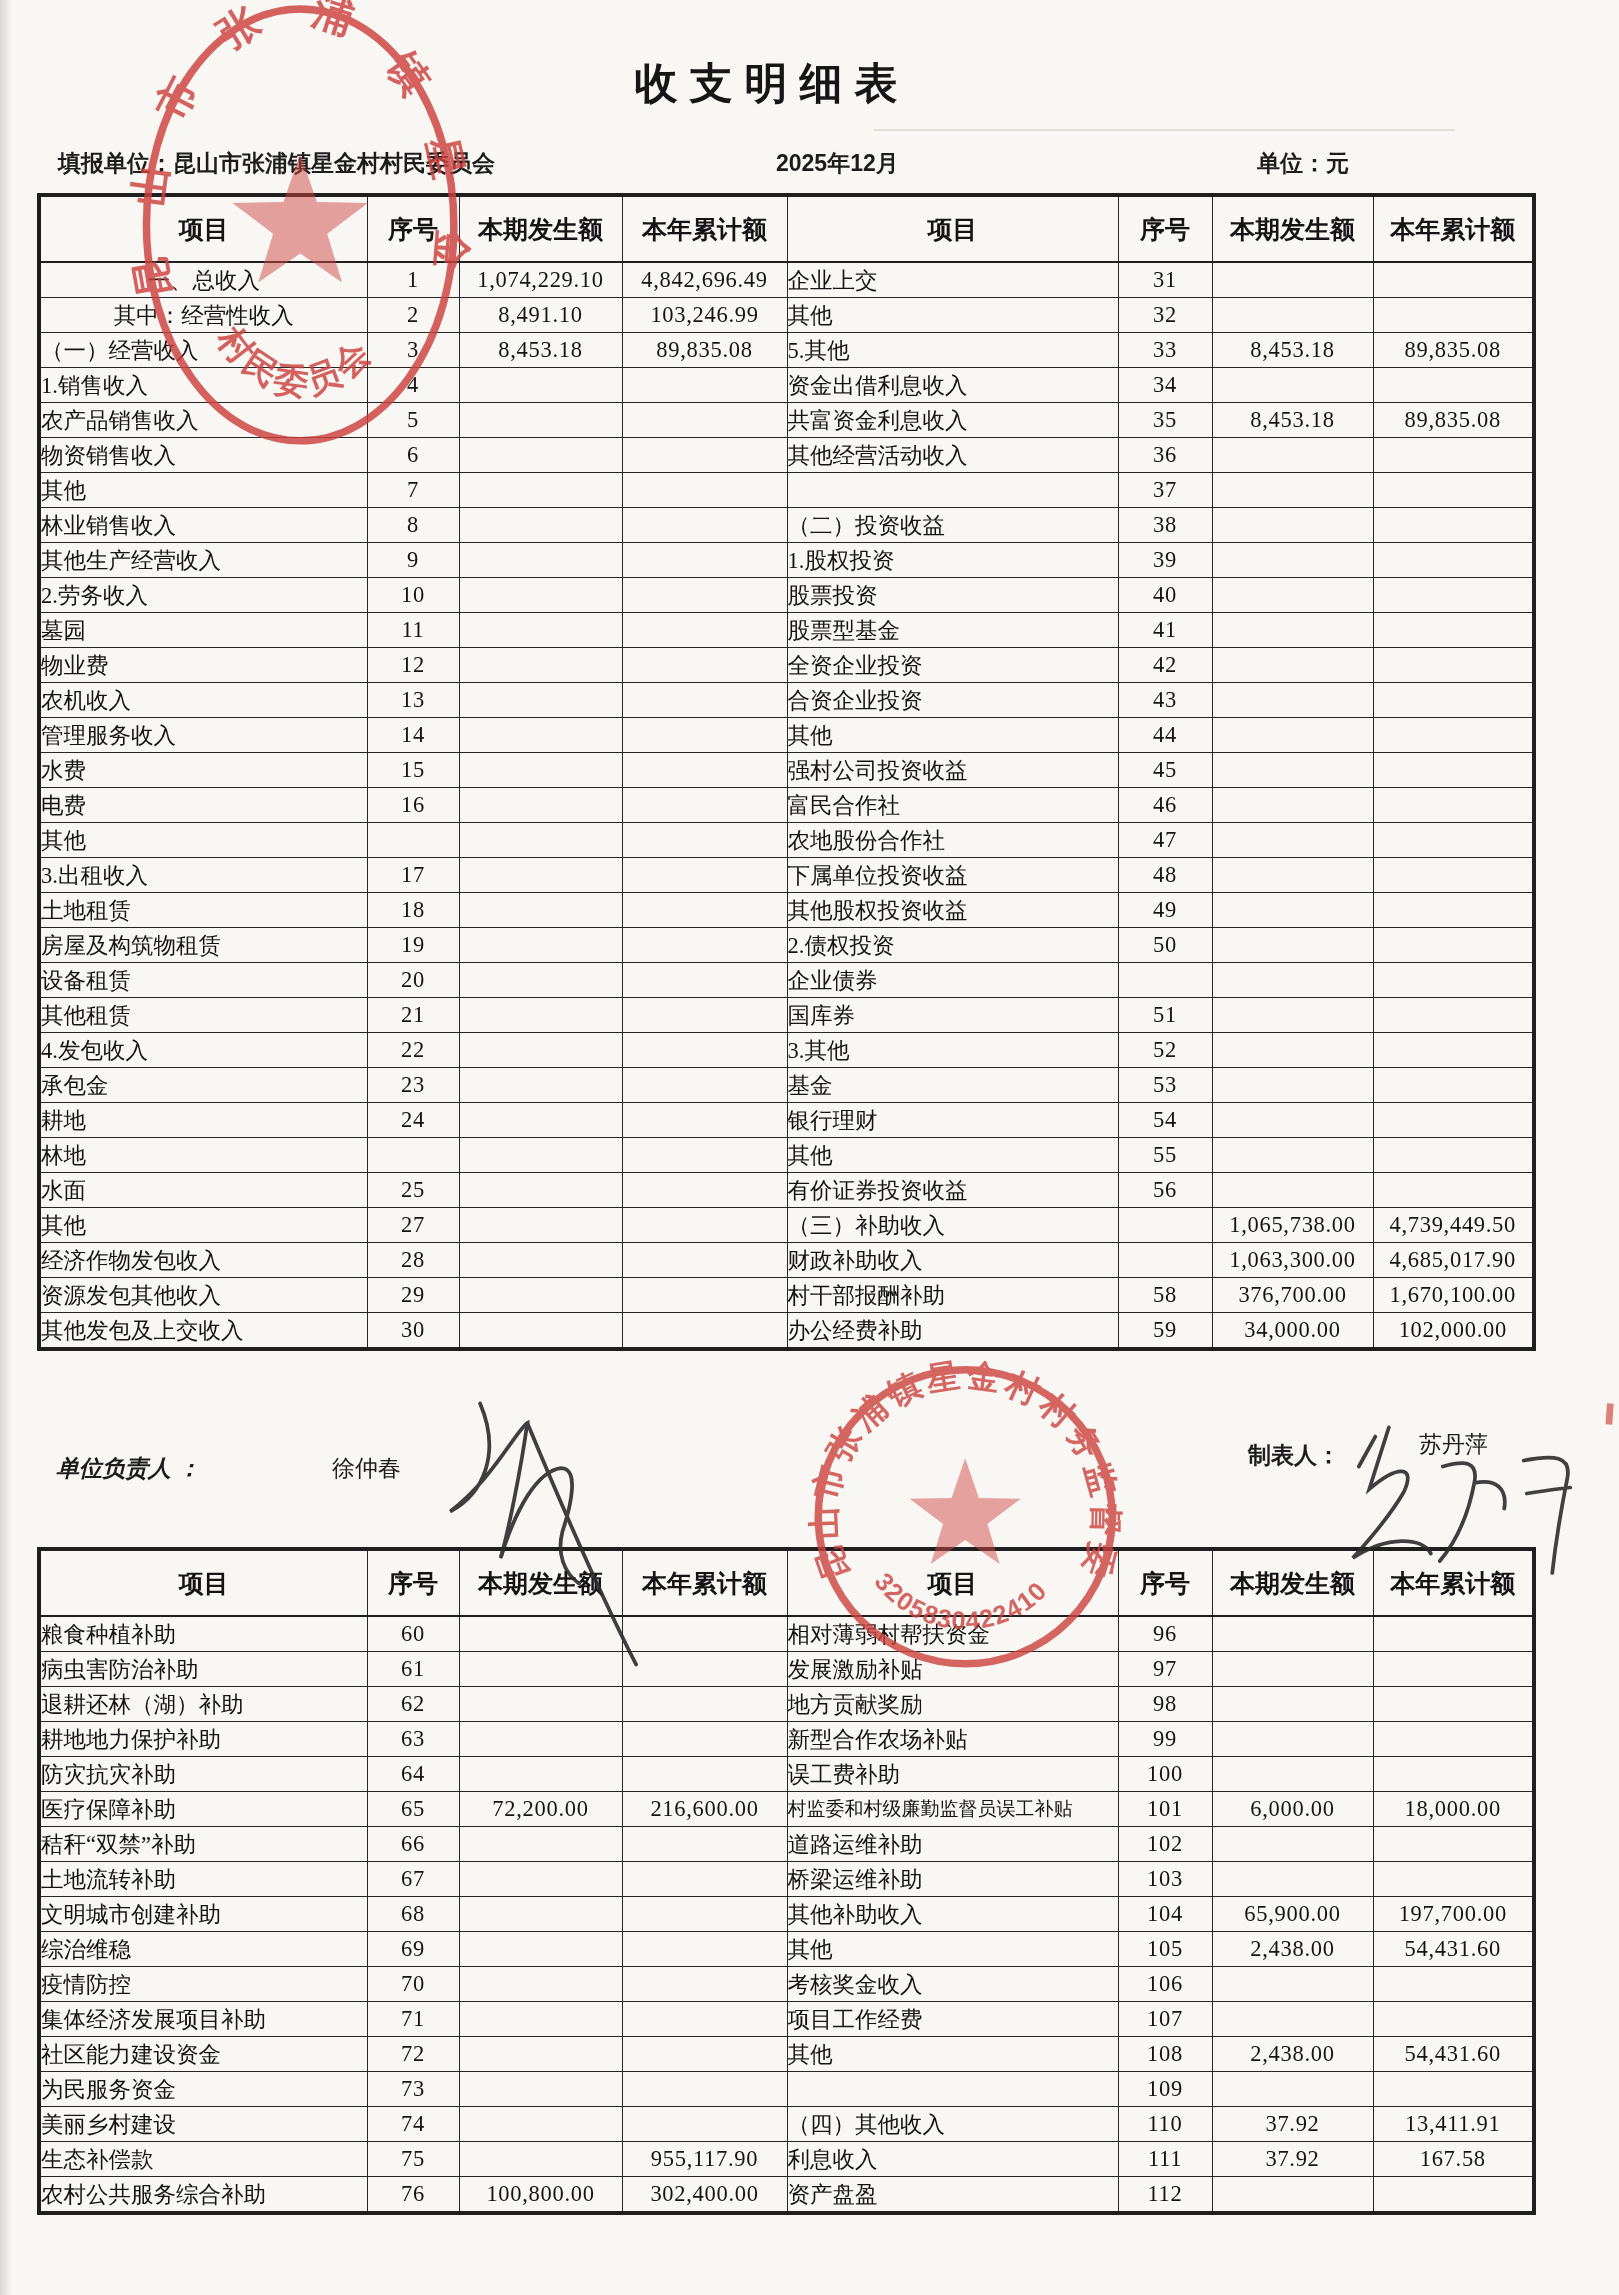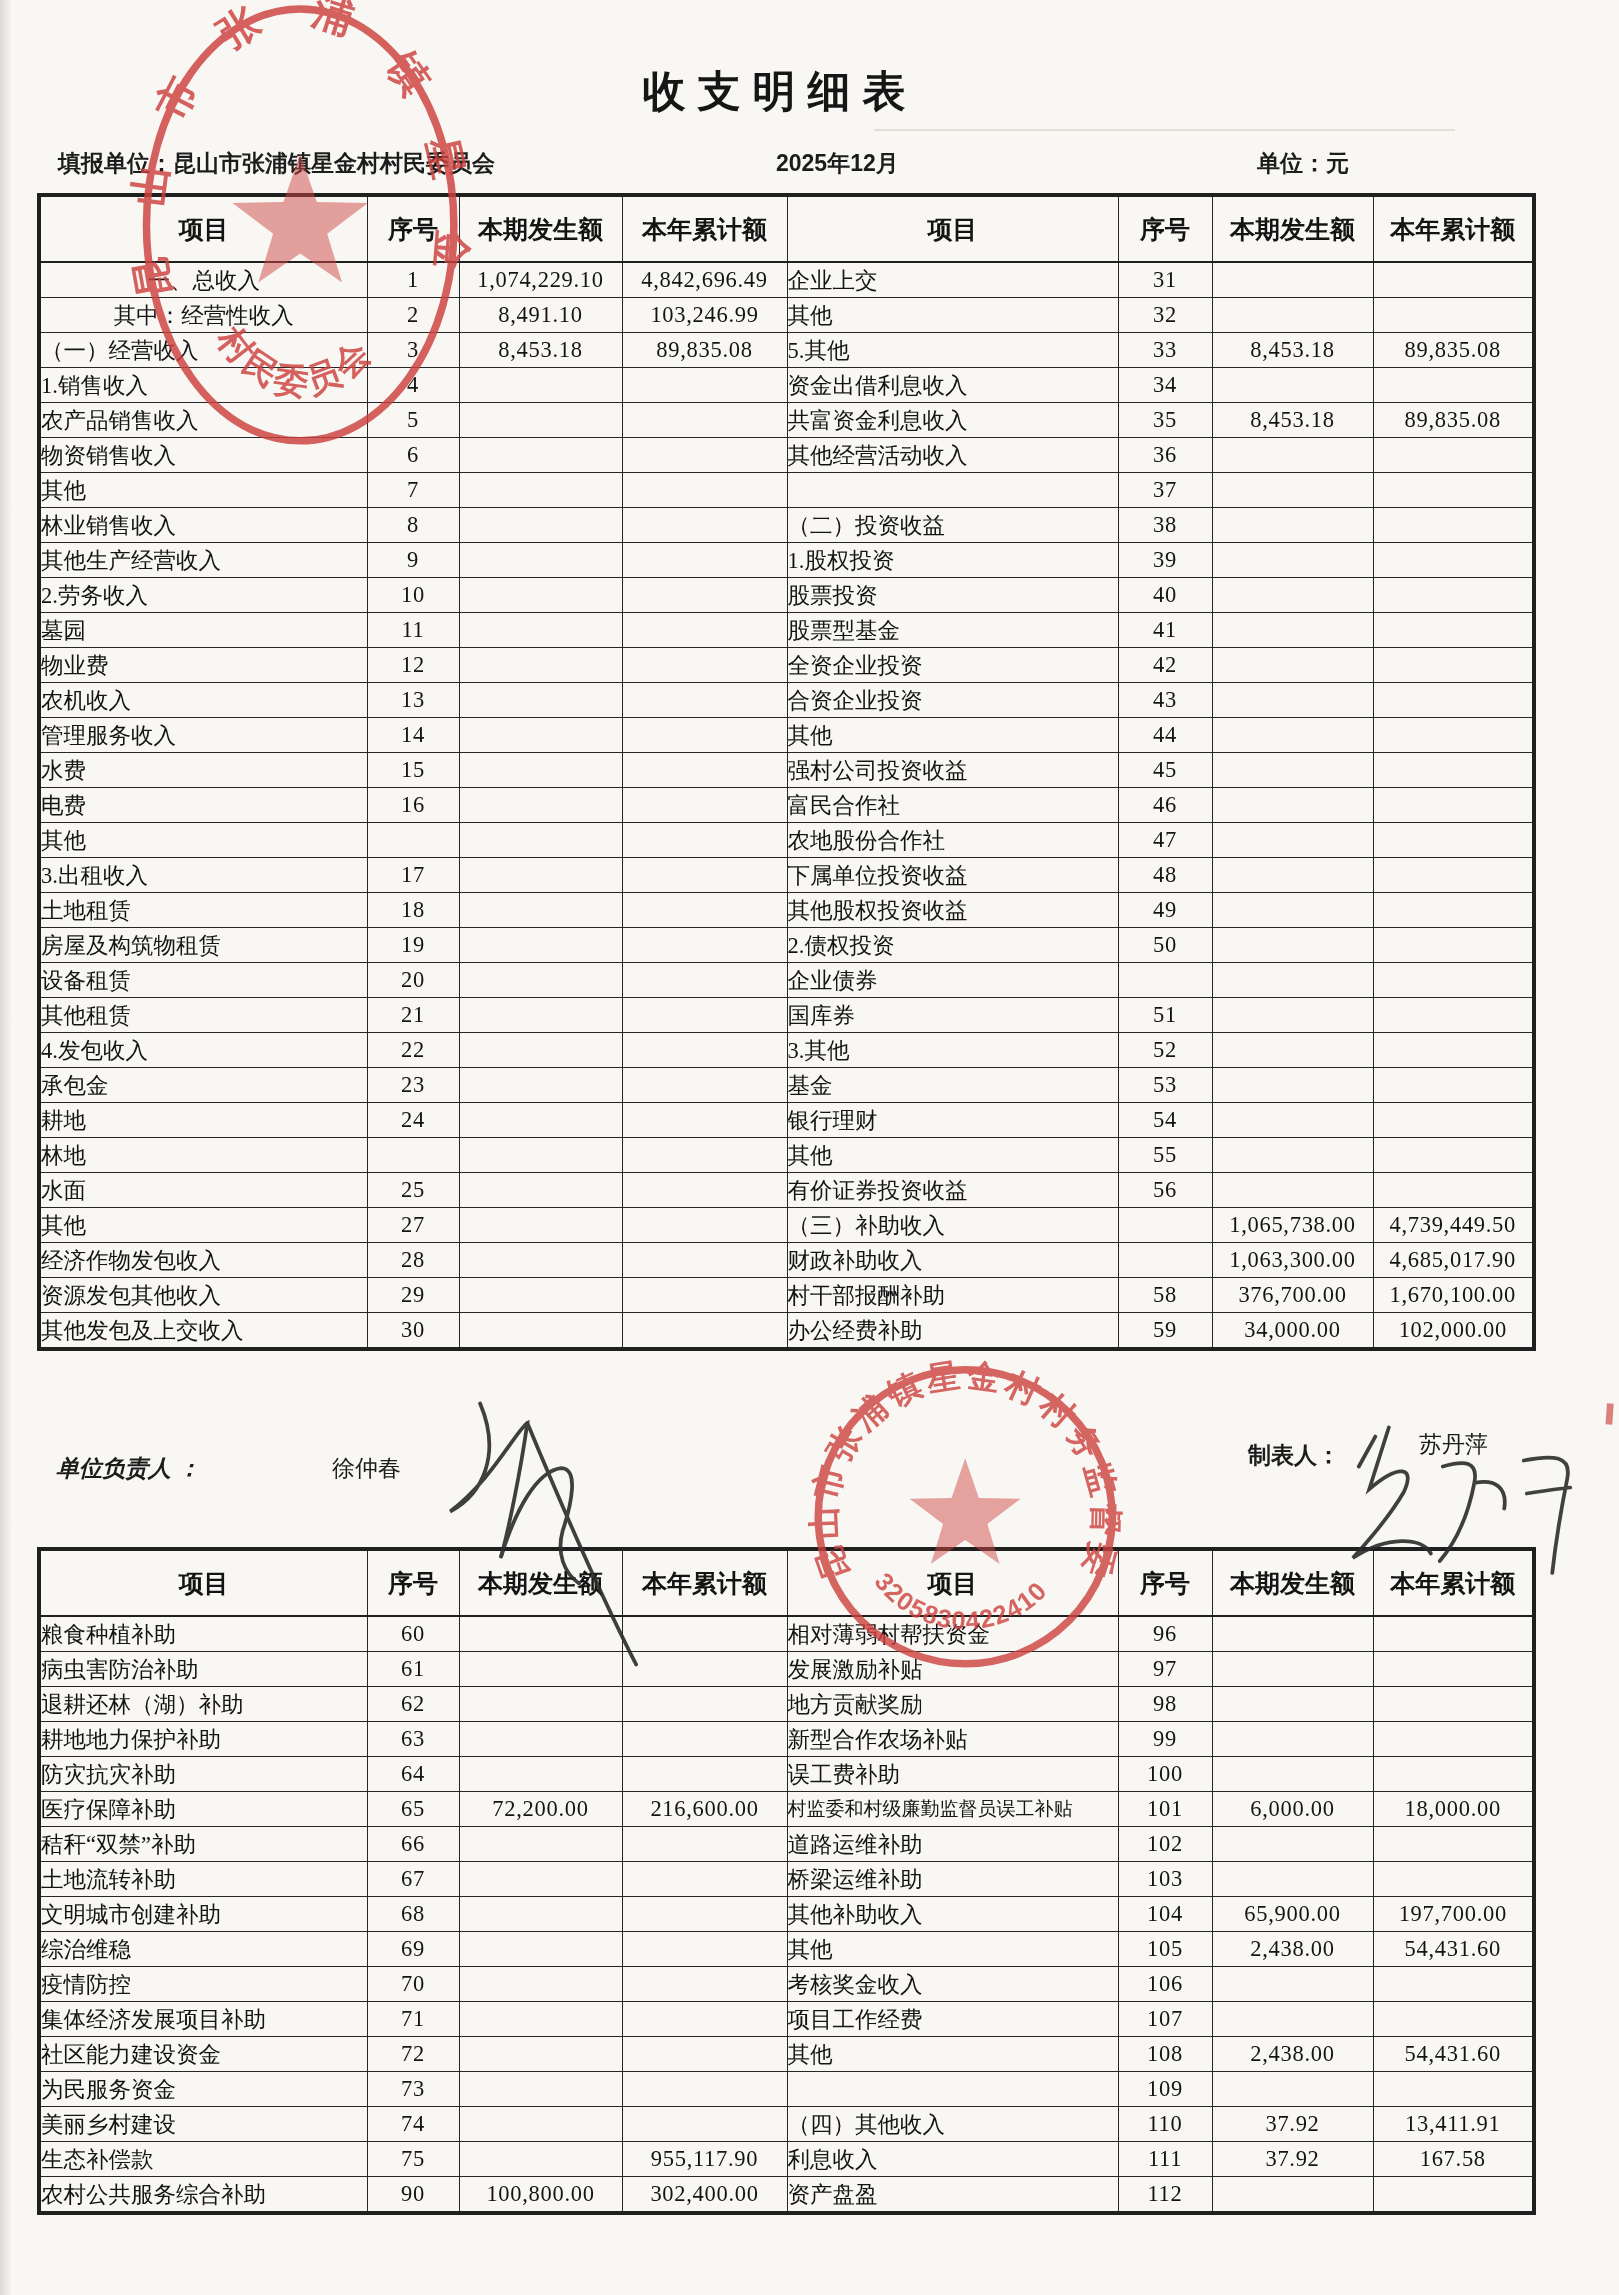--- a/index.html
+++ b/index.html
@@ -4,21 +4,21 @@
 <style>
   html,body{margin:0;padding:0;}
   body{
     width:1620px;height:2295px;position:relative;overflow:hidden;
     background:#f8f7f4;color:#1c1c1c;
     font-family:"Liberation Sans",sans-serif;
   }
   .edge-shadow-left{position:absolute;left:0;top:0;width:12px;height:100%;
     background:linear-gradient(90deg,#d9d8d4,rgba(248,247,244,0));}
   .page-title{position:absolute;top:55px;left:0;width:1544px;text-align:center;
-    margin:8px;font-size:43px;font-weight:bold;letter-spacing:12px;color:#161616;}
+    margin:0;font-size:43px;font-weight:bold;letter-spacing:12px;color:#161616;}
   .title-underline{position:absolute;top:129px;left:874px;width:581px;height:1.5px;background:#e2dfd7;}
   .meta-row{position:absolute;top:148px;left:17px;width:1620px;height:33px;font-size:23px;font-weight:600;}
   .meta-unit{position:absolute;left:41px;top:0;}
   .meta-period{position:absolute;left:759px;top:0;text-align:right;}
   .meta-currency{position:absolute;left:1220px;top:0;margin-left:20px;}
 
   table.sheet{position:absolute;left:37px;width:1496px;table-layout:fixed;
     border-collapse:collapse;border:4.5px solid #1f1f1f;background:transparent;padding-left:8px;}
   #table1{top:193px;}
   #table2{top:1547px;}
@@ -586,21 +586,21 @@
         <td class="seq">75</td>
         <td class="amt"></td>
         <td class="amt">955,117.90</td>
         <td class="item ind1">利息收入</td>
         <td class="seq">111</td>
         <td class="amt">37.92</td>
         <td class="amt">167.58</td>
       </tr>
       <tr>
         <td class="item ind2">农村公共服务综合补助</td>
-        <td class="seq">90</td>
+        <td class="seq">76</td>
         <td class="amt">100,800.00</td>
         <td class="amt">302,400.00</td>
         <td class="item ind1">资产盘盈</td>
         <td class="seq">112</td>
         <td class="amt"></td>
         <td class="amt"></td>
       </tr>
     </tbody>
 </table>
 

